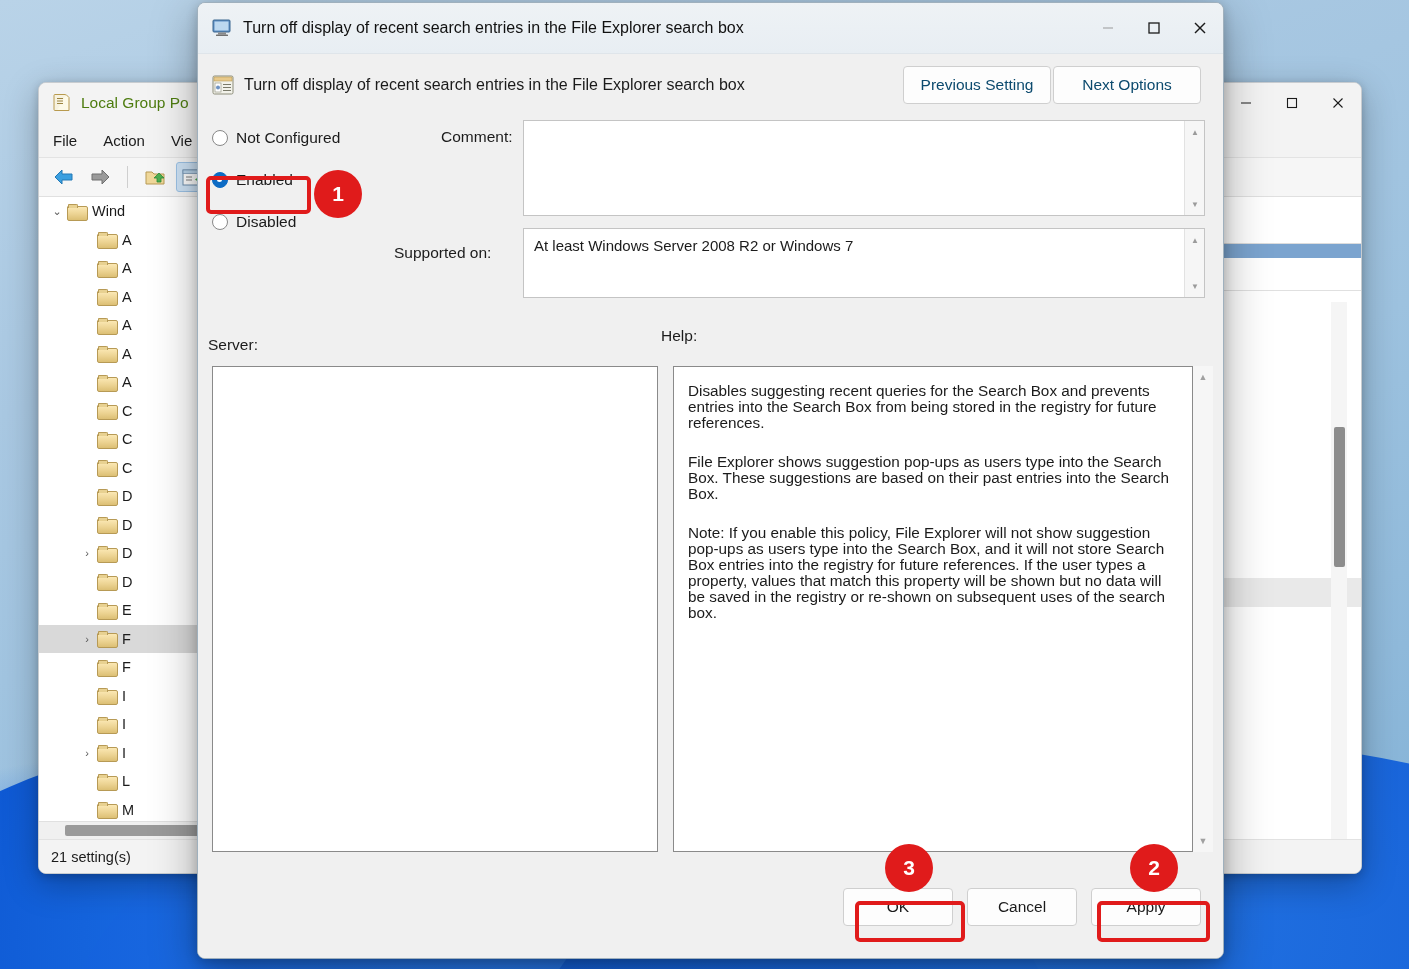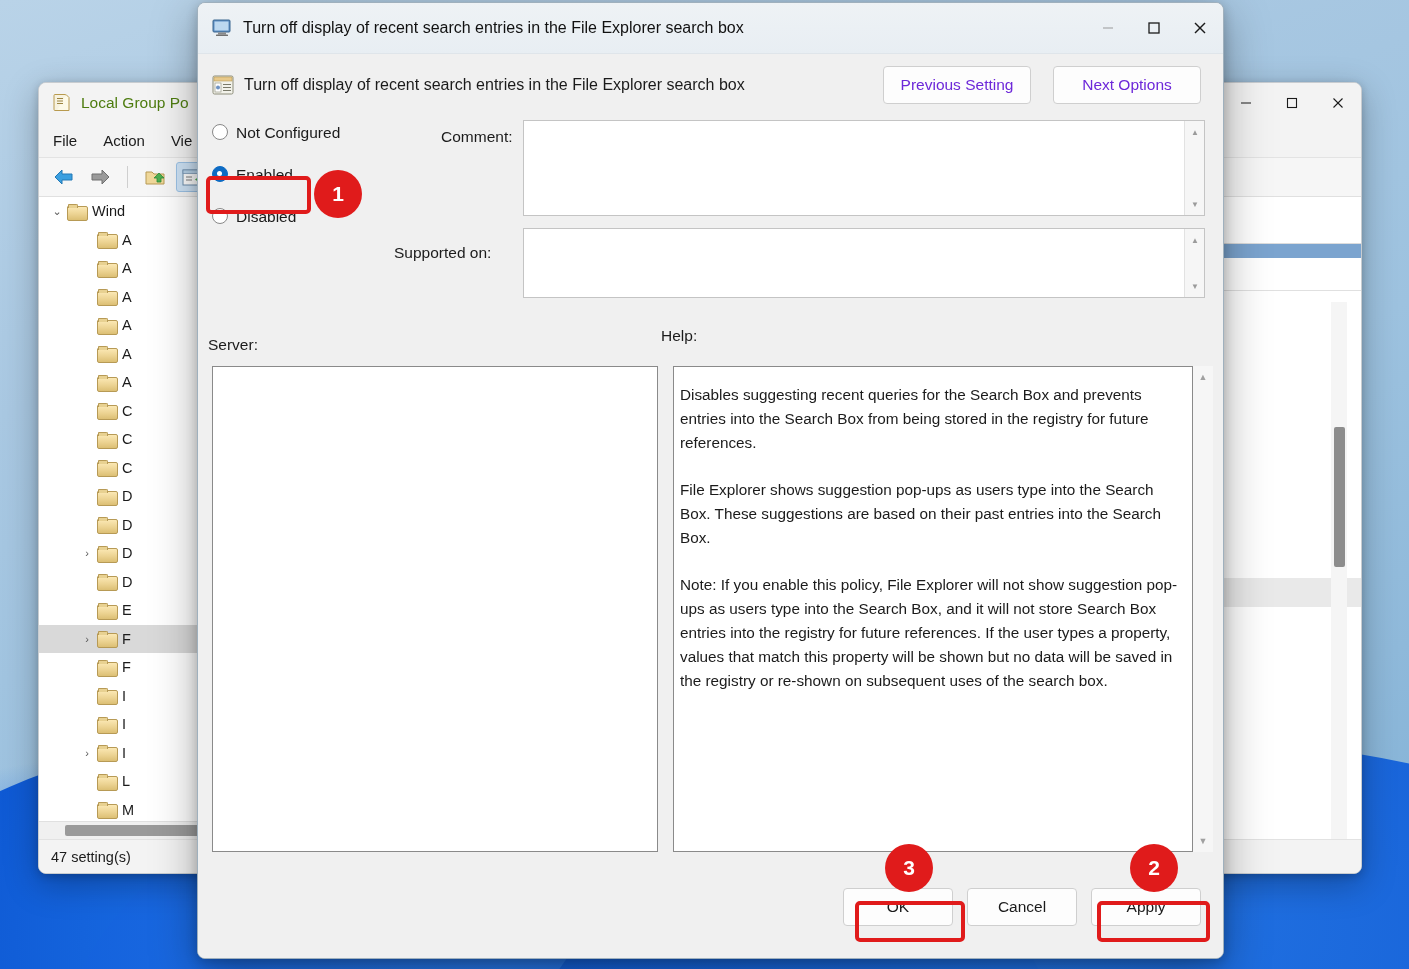--- a/index.html
+++ b/index.html
@@ -312,40 +312,40 @@
     flex: 1;
     white-space: nowrap;
   }
   .nav-btn {
     height: 38px;
     min-width: 148px;
     background: #fdfdfd;
     border: 1px solid #cfcfcf;
     border-radius: 4px;
     font-size: 15.5px;
-    color: #6d28d9;
+    color: #0c4a6e;
     font-family: "Liberation Sans", sans-serif;
-    margin-left: 22px;
+    margin-left: 2px;
     cursor: default;
   }
 
   #dlg-upper {
     position: relative;
     height: 210px;
     padding: 0 14px;
   }
   .radio-col {
     position: absolute;
     left: 14px;
     top: 8px;
     width: 190px;
   }
   .radio-row {
     display: flex;
-    align-items: flex-start;
+    align-items: center;
     height: 28px;
     margin-bottom: 14px;
     position: relative;
   }
   .radio-mark {
     width: 16px; height: 16px;
     border-radius: 50%;
     border: 1.6px solid #888;
     background: #fff;
     flex: none;
@@ -413,23 +413,23 @@
     position: absolute;
     top: 0;
     background: #fff;
     border: 1px solid #8a8a8a;
     box-sizing: border-box;
     overflow: hidden;
   }
   #options-pane { left: 14px; width: 446px; height: 486px; }
   #help-pane { left: 475px; width: 520px; height: 486px; }
   #help-pane .help-text {
-    padding: 16px 14px 10px 6px;
+    padding: 16px 14px 10px 14px;
     font-size: 15.3px;
-    line-height: 24px;
+    line-height: 16px;
     color: #1b1b1b;
   }
   #help-pane .help-text p { margin: 0 0 23px 0; }
   #help-scroll {
     position: absolute;
     left: 995px;
     top: 0;
     width: 20px;
     height: 486px;
     background: #f6f6f6;
@@ -738,21 +738,21 @@
           </div>
         </div>
       <div id="list-vscroll">
         <div class="thumb"></div>
       </div>
     </div>
 
   </div>
 
   <div id="gpedit-statusbar">
-    <span>47 setting(s)</span>
+    <span>21 setting(s)</span>
   </div>
 </div>
 
 <div id="policy-dialog">
 
   <div id="dlg-titlebar">
     <div class="mon-icon">
       <svg width="21" height="18" viewBox="0 0 21 18">
         <rect x="1" y="1" width="17" height="12" rx="1" fill="#5d8ec4" stroke="#3b6790" stroke-width="1"></rect>
         <rect x="2.5" y="2.5" width="14" height="9" fill="#bcd8f0"></rect>
@@ -819,20 +819,21 @@
     <div class="txt-box" style="left:325px; top:4px; width:682px; height:96px;">
       <div class="content"></div>
       <div class="vsb">
         <div class="arr up">▲</div>
         <div class="arr down">▼</div>
       </div>
     </div>
 
     <div class="field-label" style="left:196px; top:128px;">Supported on:</div>
     <div class="txt-box" style="left:325px; top:112px; width:682px; height:70px;">
+      <div class="content">At least Windows Server 2008 R2 or Windows 7</div>
       <div class="vsb">
         <div class="arr up">▲</div>
         <div class="arr down">▼</div>
       </div>
     </div>
   </div>
 
   <div id="dlg-mid">
     <div class="field-label" style="left:10px; top:10px;">Server:</div>
     <div class="field-label" style="left:463px; top:1px;">Help:</div>

